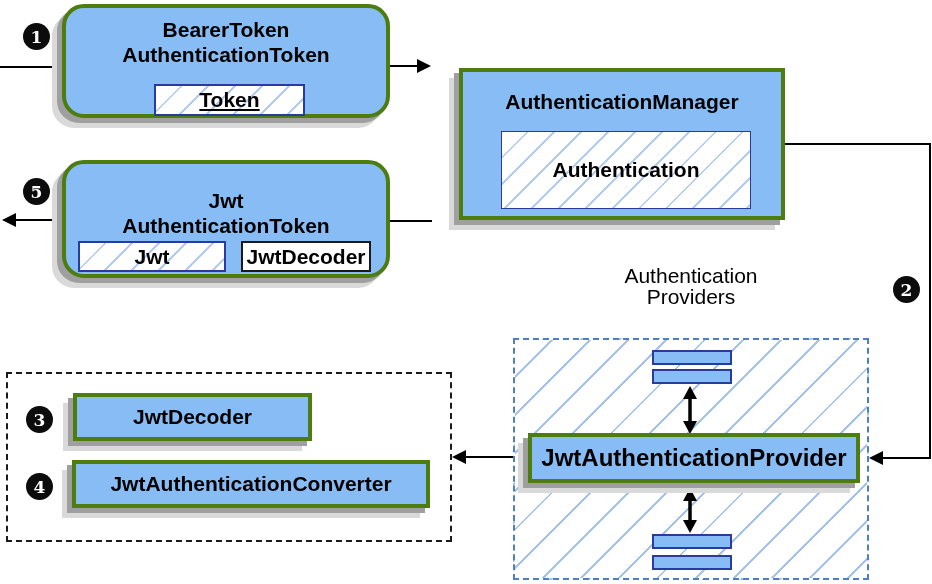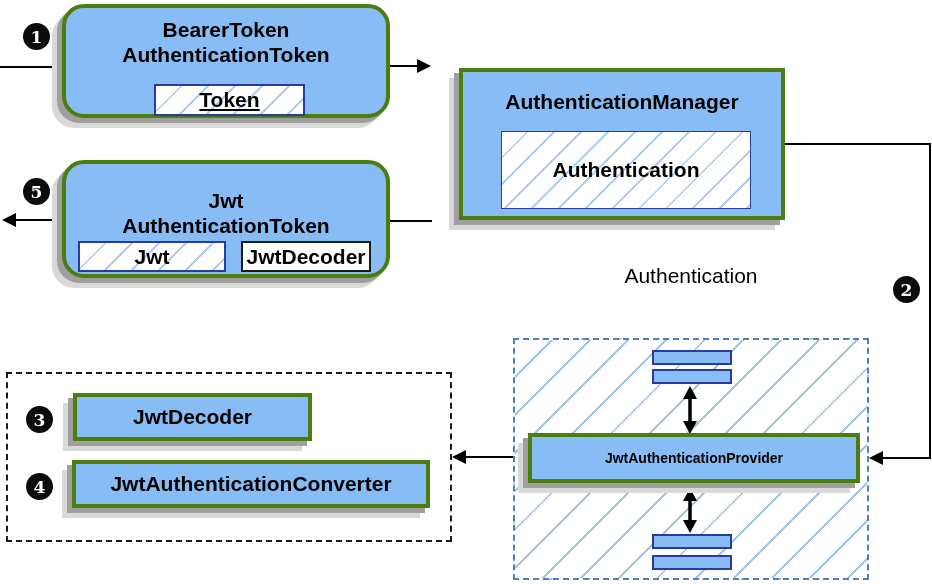--- a/index.html
+++ b/index.html
@@ -108,28 +108,29 @@
 
   <div class="node rounded" style="left:62px; top:160px; width:328px; height:118px; padding-top:24px;">
     <div class="title">Jwt</div>
     <div class="title">AuthenticationToken</div>
     <div class="chip hatched" style="left:12px; top:77px; width:148px; height:31px;">Jwt</div>
     <div class="chip dark-border" style="left:175px; top:77px; width:130px; height:31px;">JwtDecoder</div>
   </div>
 
   <div class="float-label" style="left:553px; top:265px; width:276px;">
     <div>Authentication</div>
+    <div>Providers</div>
   </div>
 
   <div class="bar" style="left:652px; top:350px;"></div>
   <div class="bar" style="left:652px; top:369px;"></div>
   <div class="bar" style="left:652px; top:534px;"></div>
   <div class="bar" style="left:652px; top:555px;"></div>
 
-  <div class="node flat-center" style="left:528px; top:433px; width:332px; height:50px; font-size:14px;">JwtAuthenticationProvider</div>
+  <div class="node flat-center" style="left:528px; top:433px; width:332px; height:50px; font-size:24px;">JwtAuthenticationProvider</div>
 
   <div class="node flat-center" style="left:73px; top:393px; width:239px; height:48px; font-size:21px;">JwtDecoder</div>
 
   <div class="node flat-center" style="left:72px; top:460px; width:358px; height:48px; font-size:21px;">JwtAuthenticationConverter</div>
 
   <div class="badge" style="left:23px; top:23px;">1</div>
   <div class="badge" style="left:893px; top:276px;">2</div>
   <div class="badge" style="left:26px; top:406px;">3</div>
   <div class="badge" style="left:26px; top:473px;">4</div>
   <div class="badge" style="left:23px; top:178px;">5</div>

